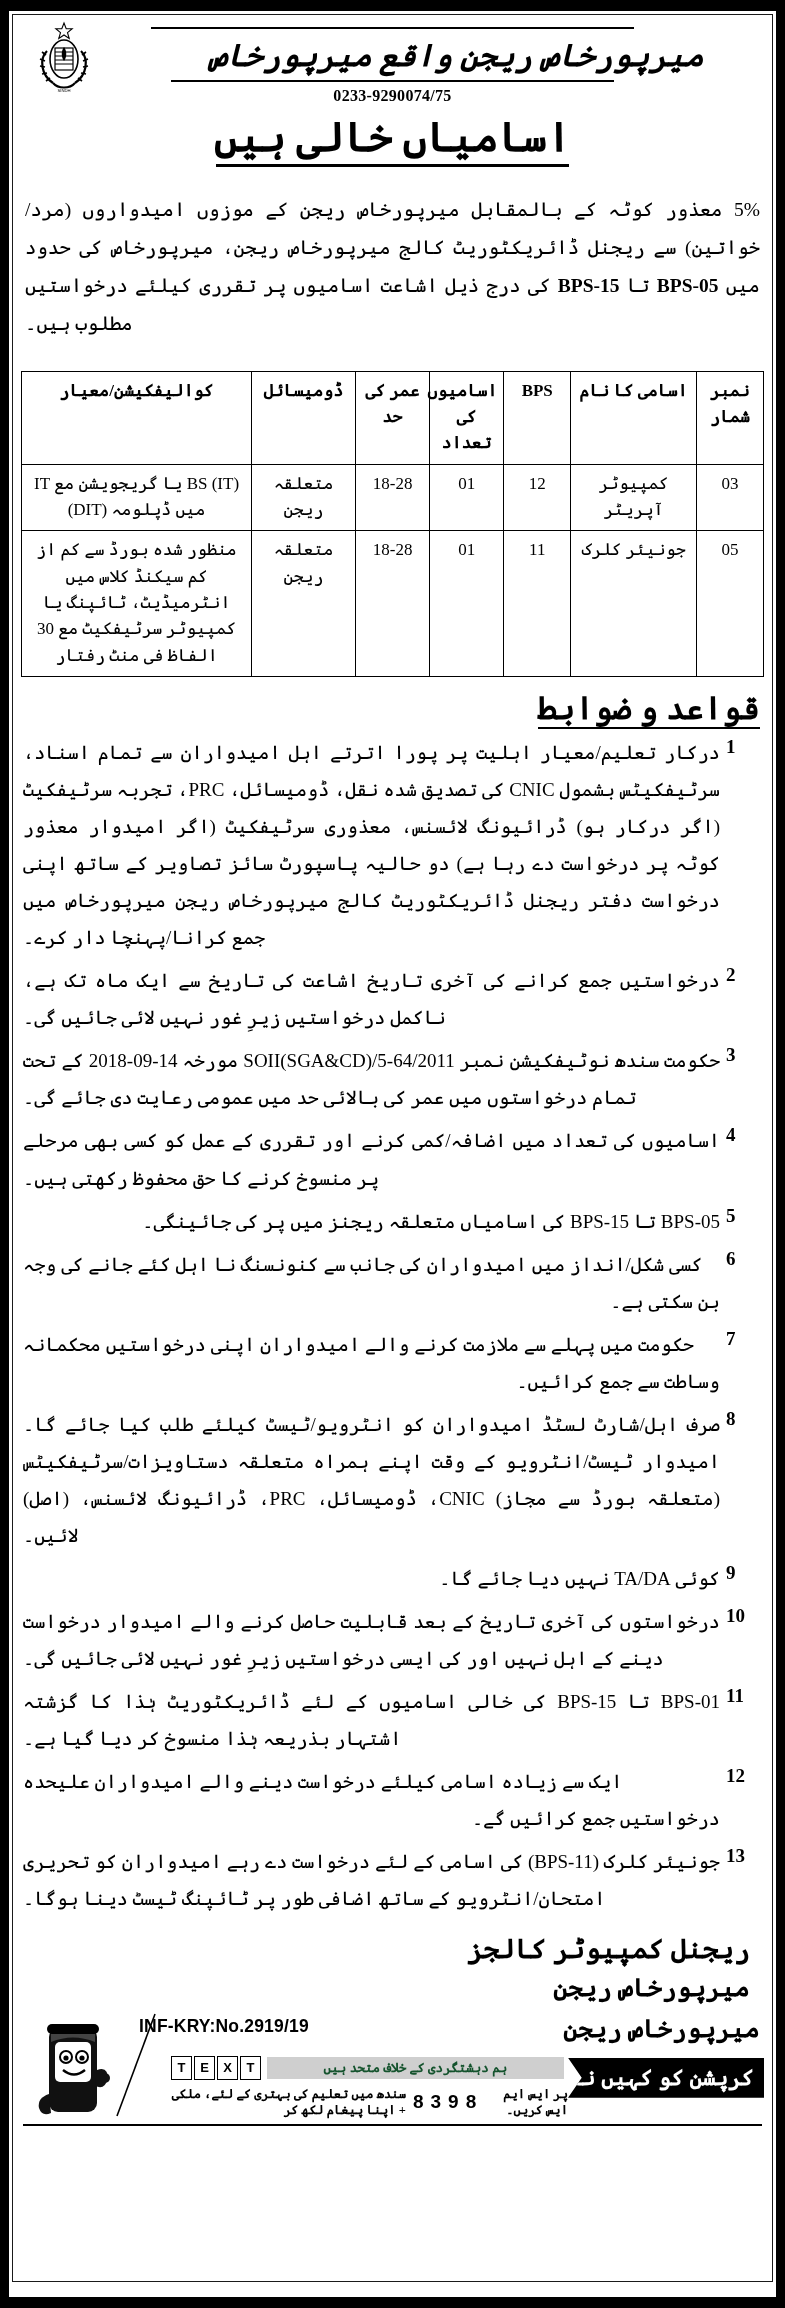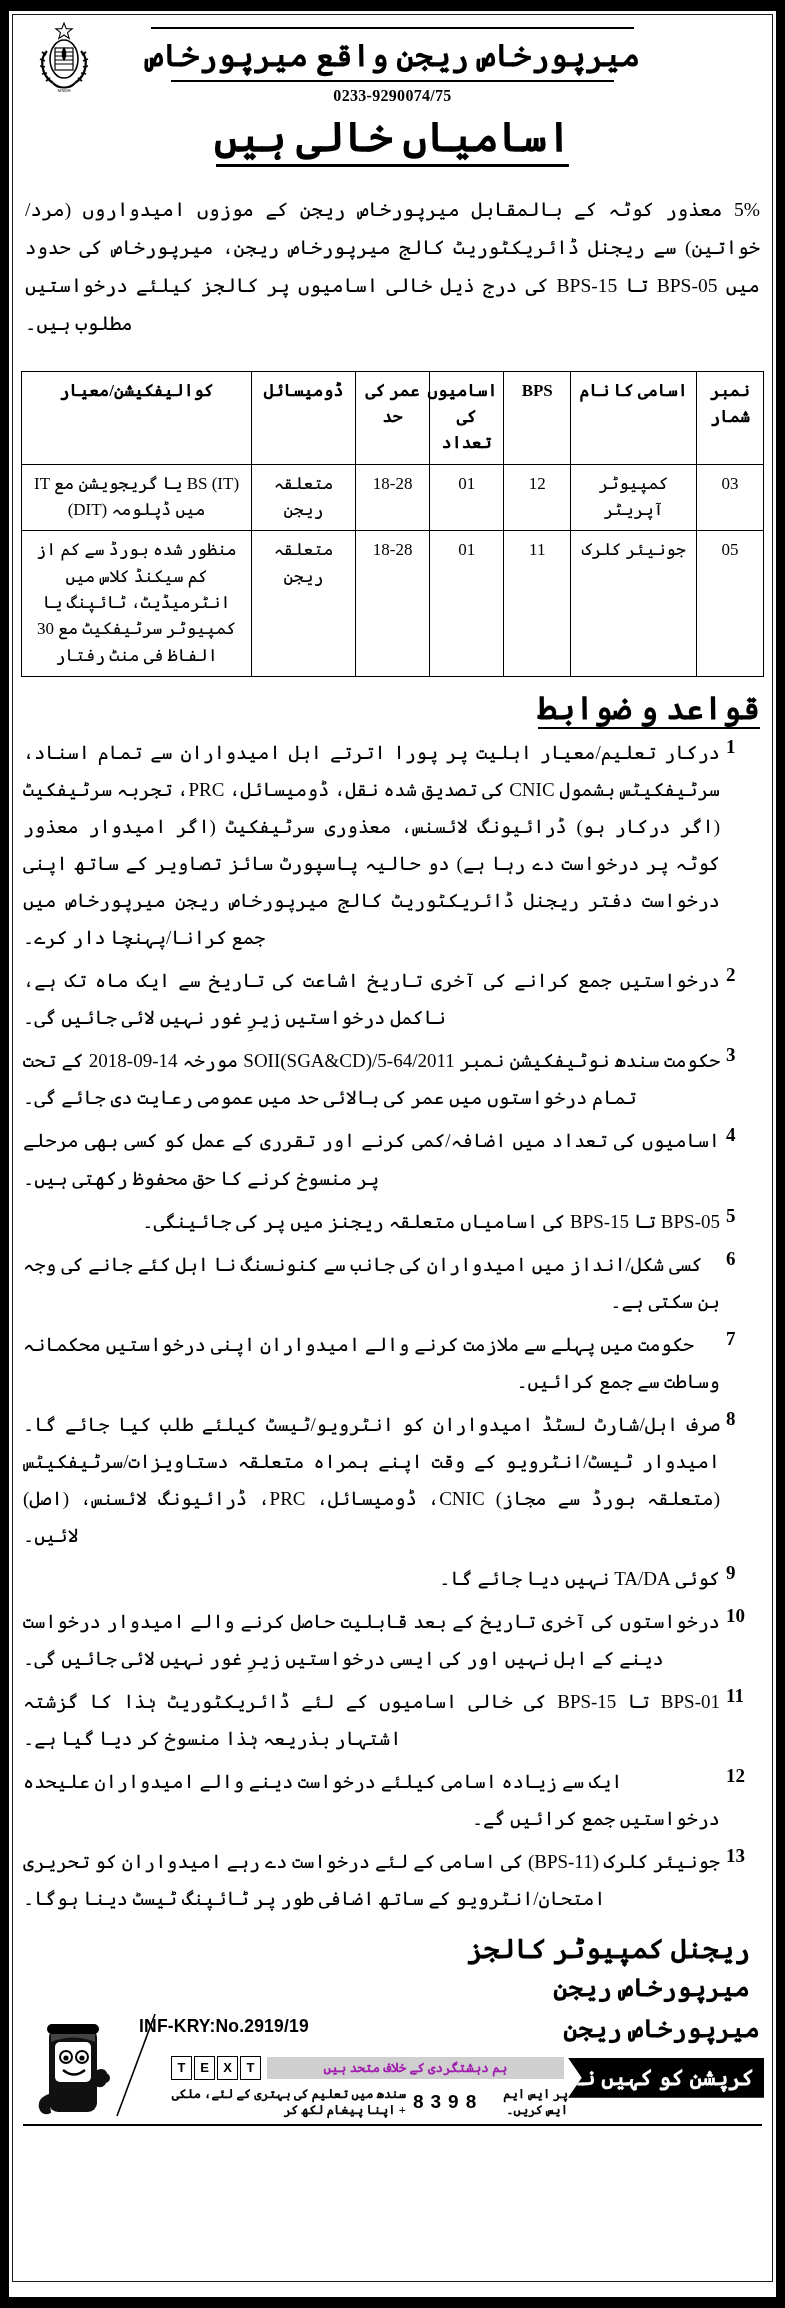--- a/index.html
+++ b/index.html
@@ -42,26 +42,26 @@
     font-family:"Liberation Serif","DejaVu Serif",serif;
     font-size:37px;
     font-weight:700;
     letter-spacing:0px;
     line-height:1.28;
     padding:4px 70px 2px 70px;
     direction:rtl;
   }
   .rule-a { border-bottom:2.5px solid #000; margin:2px 130px 4px 130px; }
   .title-sub {
-    text-align:center;
     font-size:31px;
     font-weight:700;
     line-height:1.3;
     padding:3px 60px 2px 60px;
     direction:rtl;
+    font-style:italic;
   }
   .rule-b { border-bottom:2.5px solid #000; margin:2px 150px 3px 150px; }
   .phone {
     text-align:center;
     font-size:16px;
     font-weight:700;
     font-family:"Liberation Serif","DejaVu Serif",serif;
     letter-spacing:0.3px;
     direction:ltr;
     padding:2px 0 4px 0;
@@ -80,21 +80,21 @@
   
   .intro {
     direction:rtl;
     text-align:justify;
     text-align-last:left;
     font-size:19.5px;
     line-height:1.95;
     padding:4px 4px 8px 4px;
     font-weight:500;
   }
-  .intro .ltr { direction:ltr; unicode-bidi:embed; display:inline-block; font-family:"Liberation Serif",serif; font-weight:400;}
+  .intro .ltr { direction:ltr; unicode-bidi:embed; display:inline-block; font-family:"Liberation Serif",serif; font-weight:700;}
 
   
   table.jobs {
     width:100%;
     border-collapse:collapse;
     direction:rtl;
     table-layout:fixed;
     margin:2px 0 6px 0;
   }
   table.jobs th, table.jobs td {
@@ -206,21 +206,21 @@
     position:absolute;
     right:200px; left:150px; top:44px;
     display:flex; flex-direction:row-reverse; align-items:center; gap:6px;
   }
   .banner-grey {
     background:#cfcfcf;
     height:22px;
     flex:1 1 auto;
     display:flex; align-items:center; justify-content:center;
     font-size:13px; font-weight:700;
-    color:#a21caf;
+    color:#14532d;
   }
   .text-letters { display:flex; direction:ltr; gap:2px; }
   .text-letters i {
     font-style:normal;
     width:19px; height:22px;
     border:1.6px solid #000;
     display:flex; align-items:center; justify-content:center;
     font-size:13px; font-weight:700;
     font-family:"Liberation Sans",sans-serif;
   }
@@ -271,21 +271,21 @@
     <div class="phone">0233-9290074/75</div>
     <div class="headline">اسامیاں خالی ہیں</div>
     <div class="rule-c"></div>
   </div>
 
   <p class="intro">
     <span>5% معذور کوٹہ کے بالمقابل میرپورخاص ریجن کے موزوں امیدواروں (مرد/خواتین) سے ریجنل ڈائریکٹوریٹ کالج میرپورخاص ریجن، میرپورخاص کی حدود میں</span>
     <span class="ltr">BPS-05</span>
     <span>تا</span>
     <span class="ltr">BPS-15</span>
-    <span>کی درج ذیل خالی اسامیوں پر کالجز کیلئے درخواستیں مطلوب ہیں۔</span>
+    <span>کی درج ذیل اشاعت اسامیوں پر تقرری کیلئے درخواستیں مطلوب ہیں۔</span>
   </p>
 
   <table class="jobs">
     <colgroup>
       <col class="col-sr">
           <col class="col-name">
           <col class="col-bps">
           <col class="col-posts">
       <col class="col-age">
           <col class="col-dom">

